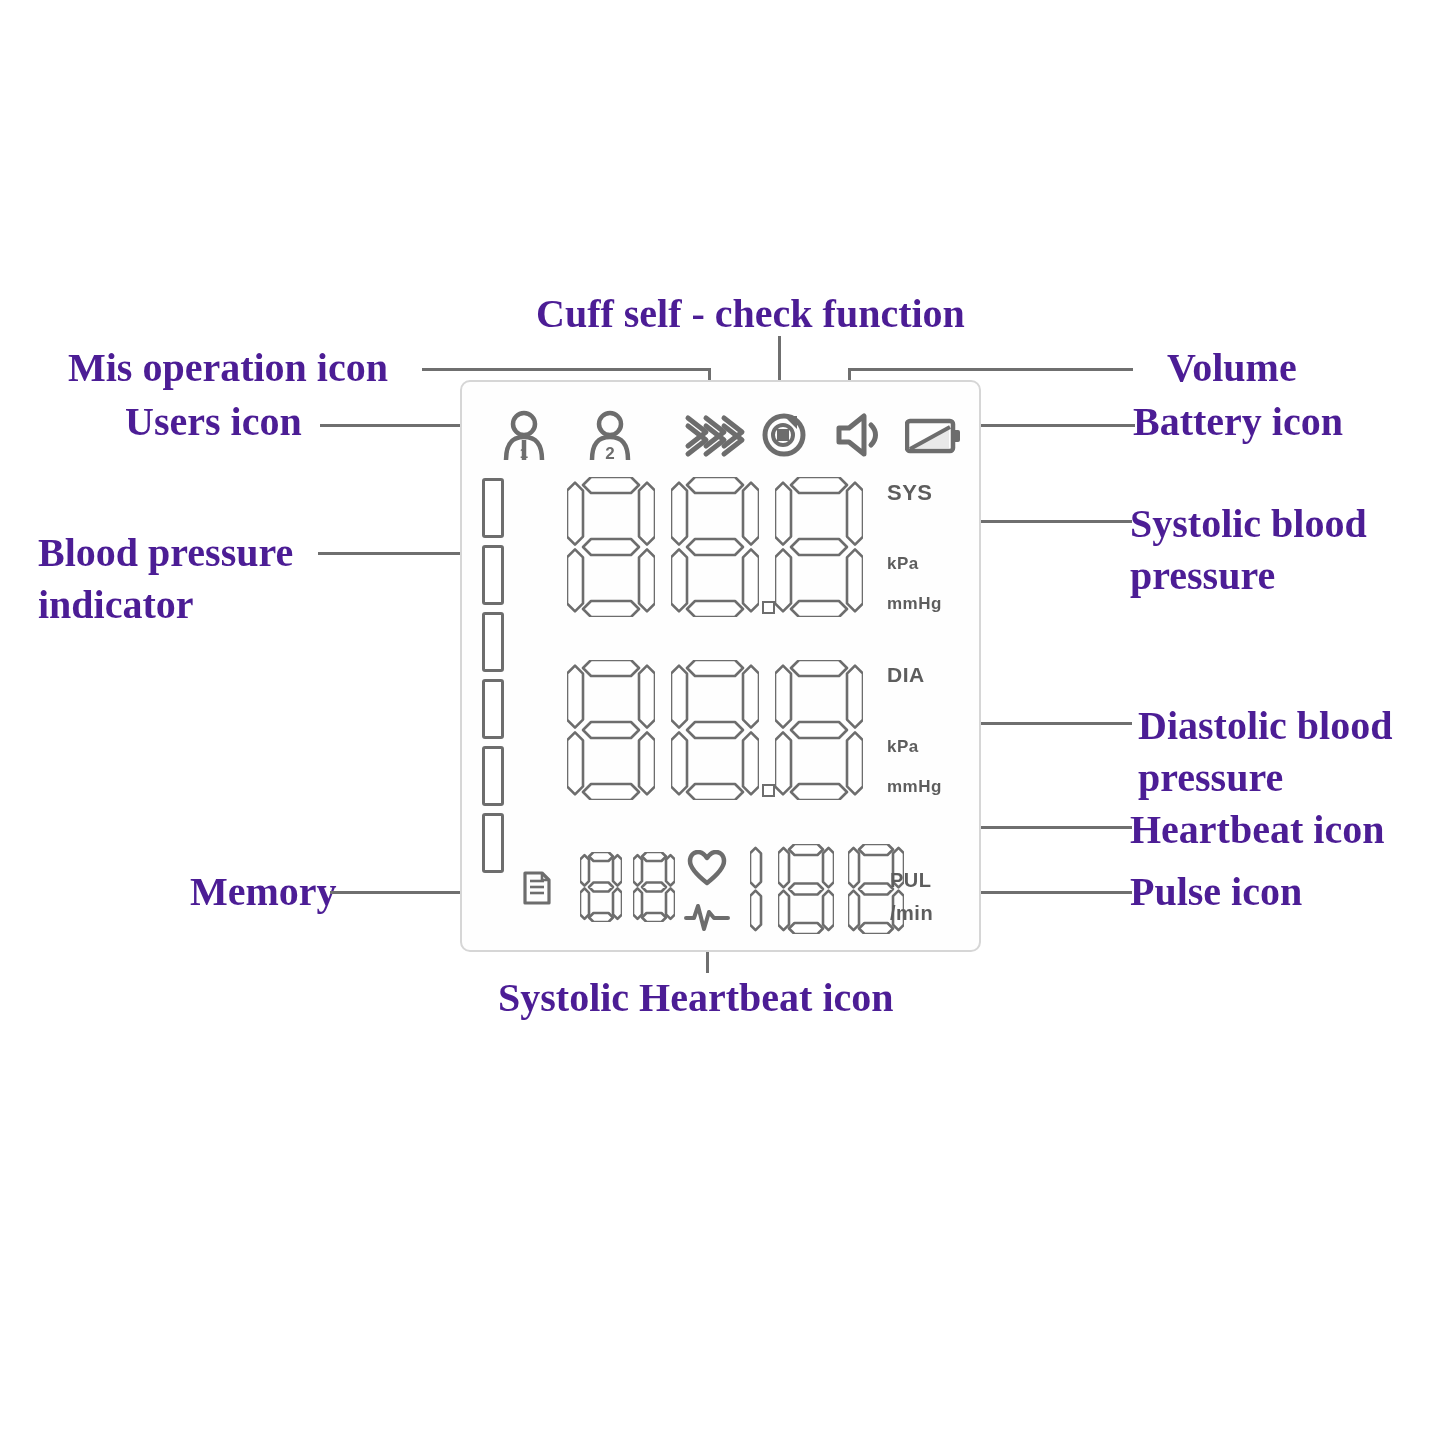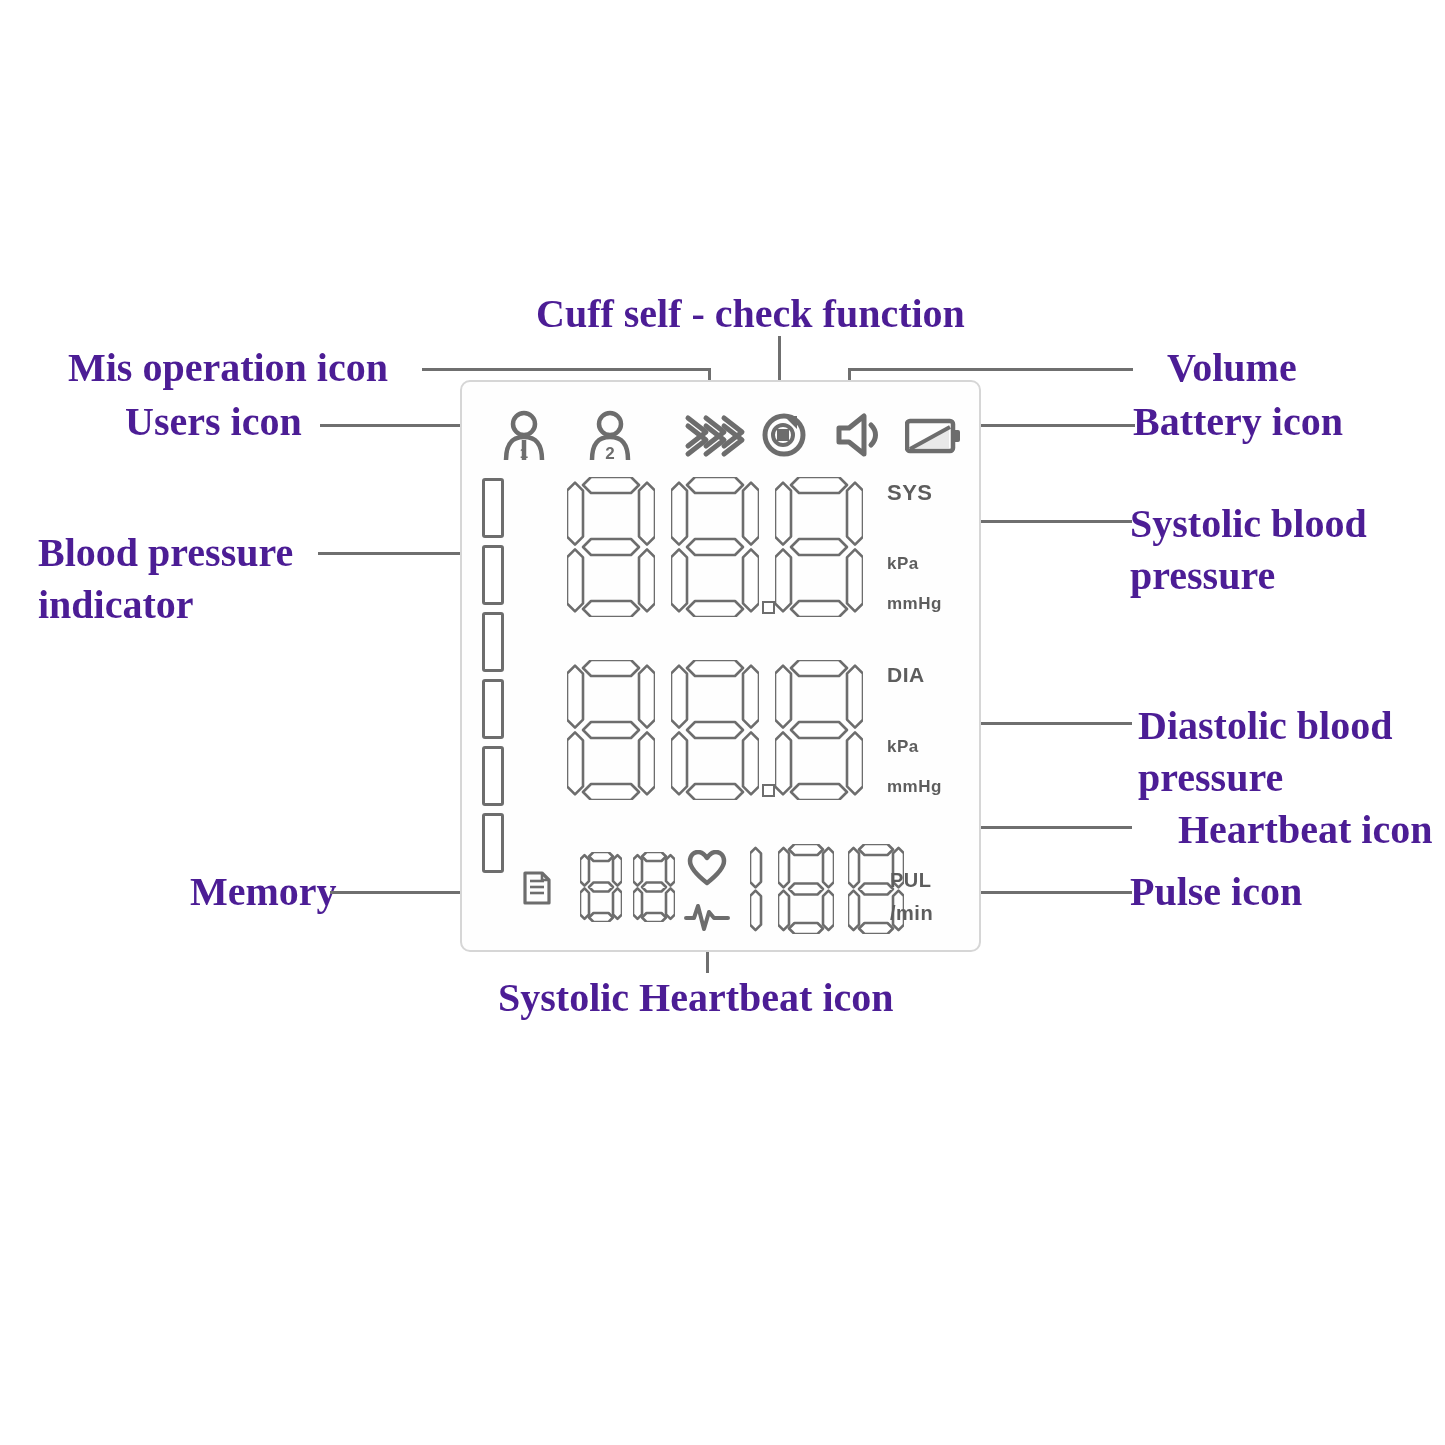--- a/index.html
+++ b/index.html
@@ -39,21 +39,21 @@
 <div class="lbl" style="left:38px;top:527px;">Blood pressure
 indicator</div>
 <div class="lbl" style="left:190px;top:866px;">Memory</div>
 
 <div class="lbl" style="left:1133px;top:342px;margin-left:34px;">Volume</div>
 <div class="lbl" style="left:1133px;top:396px;text-align:center;">Battery icon</div>
 <div class="lbl" style="left:1130px;top:498px;">Systolic blood
 pressure</div>
 <div class="lbl" style="left:1130px;top:700px;margin-left:8px;">Diastolic blood
 pressure</div>
-<div class="lbl" style="left:1130px;top:804px;margin-left:48px;">Heartbeat icon</div>
+<div class="lbl" style="left:1130px;top:804px;">Heartbeat icon</div>
 <div class="lbl" style="left:1130px;top:866px;">Pulse icon</div>
 
 <div class="lbl" style="left:536px;top:288px;">Cuff self - check function</div>
 <div class="lbl" style="left:498px;top:972px;">Systolic Heartbeat icon</div>
 
 <div class="leader h" style="left:422px;top:368px;width:288px;"></div>
 <div class="leader v" style="left:708px;top:368px;height:50px;"></div>
 
 <div class="leader h" style="left:320px;top:424px;width:180px;"></div>
 

